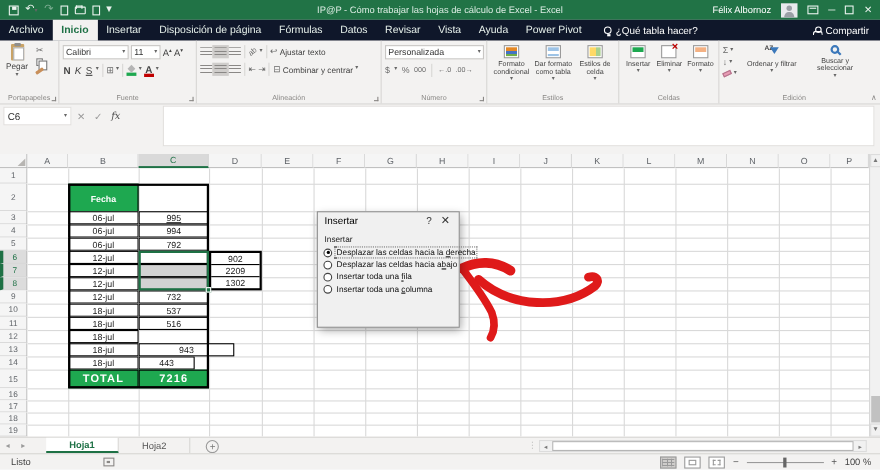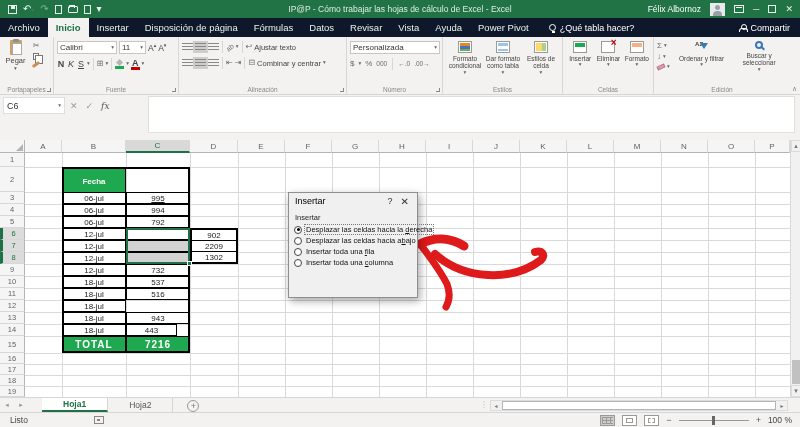--- a/index.html
+++ b/index.html
@@ -474,21 +474,21 @@
         <div class="t-cell gray" style="left: 101px; top: 99px; width: 64px; height: 12px;"></div>
         <div class="t-cell" style="left: 37px; top: 111px; width: 64px; height: 12px;">12-jul</div>
         <div class="t-cell" style="left: 101px; top: 111px; width: 64px; height: 12px;">732</div>
         <div class="t-cell" style="left: 37px; top: 123px; width: 64px; height: 12px;">18-jul</div>
         <div class="t-cell" style="left: 101px; top: 123px; width: 64px; height: 12px;">537</div>
         <div class="t-cell" style="left: 37px; top: 135px; width: 64px; height: 12px;">18-jul</div>
         <div class="t-cell" style="left: 101px; top: 135px; width: 64px; height: 12px;">516</div>
         <div class="t-cell" style="left: 37px; top: 147px; width: 64px; height: 12px;">18-jul</div>
         <div class="t-cell" style="left: 101px; top: 147px; width: 64px; height: 12px; margin-top: 37px;">1264</div>
         <div class="t-cell" style="left: 37px; top: 159px; width: 64px; height: 12px;">18-jul</div>
-        <div class="t-cell" style="left: 101px; top: 159px; width: 64px; height: 12px;">943</div>
+        <div class="t-cell" style="left: 101px; top: 159px; width: 87px; height: 12px;">943</div>
         <div class="t-cell" style="left: 37px; top: 171px; width: 64px; height: 12px;">18-jul</div>
         <div class="t-cell" style="left: 101px; top: 171px; width: 51px; height: 12px;">443</div>
         <div class="t-total" style="left: 37px; top: 183px; width: 64px; height: 17px;">TOTAL</div>
         <div class="t-total" style="left: 101px; top: 183px; width: 64px; height: 17px;">7216</div>
         <div class="outerbox" style="left: 37px; top: 14px; width: 128px; height: 186px;"></div>
         <div class="dbox" style="left: 165px; top: 75px; width: 48px; height: 36px;">
           <div class="dval">902</div>
           <div class="dval">2209</div>
           <div class="dval">1302</div>
         </div>

